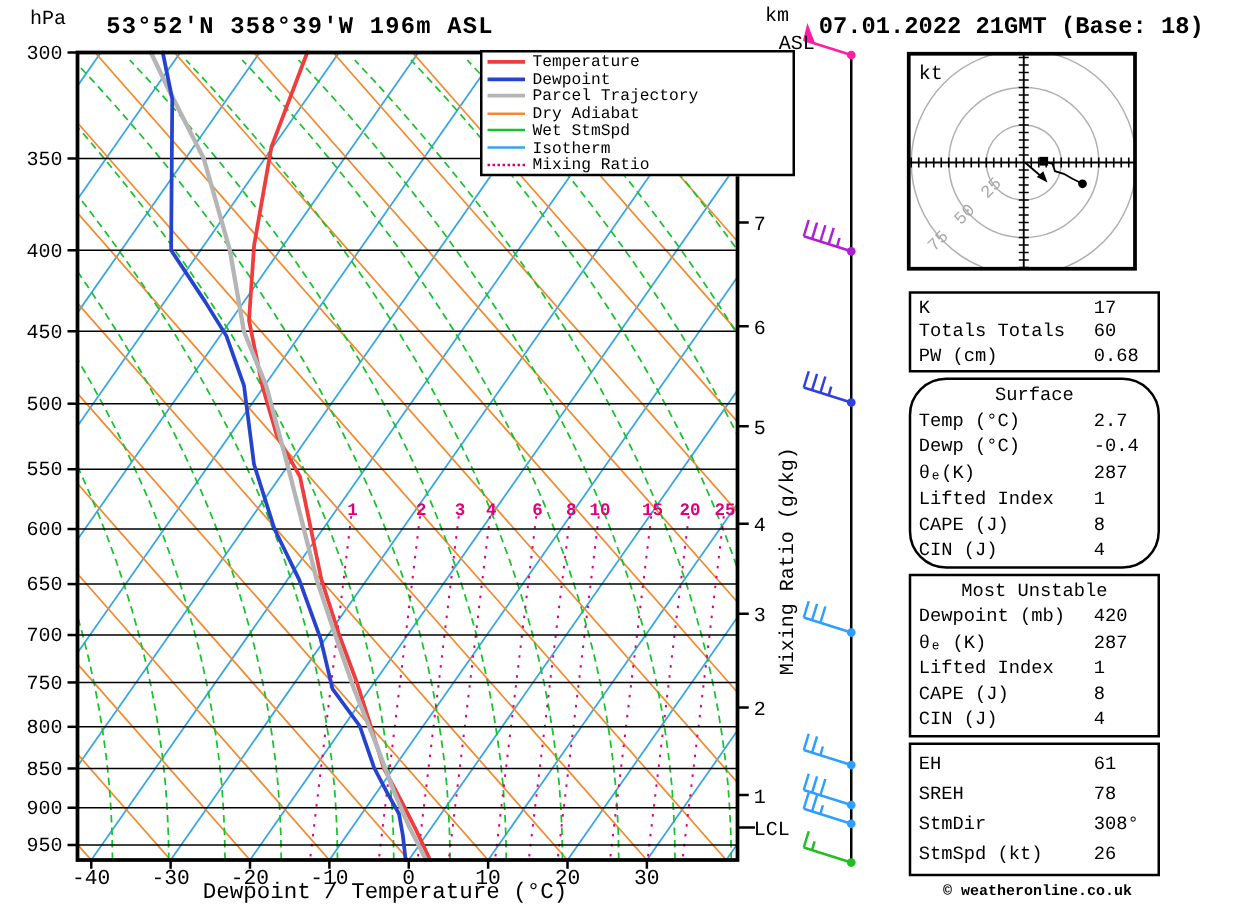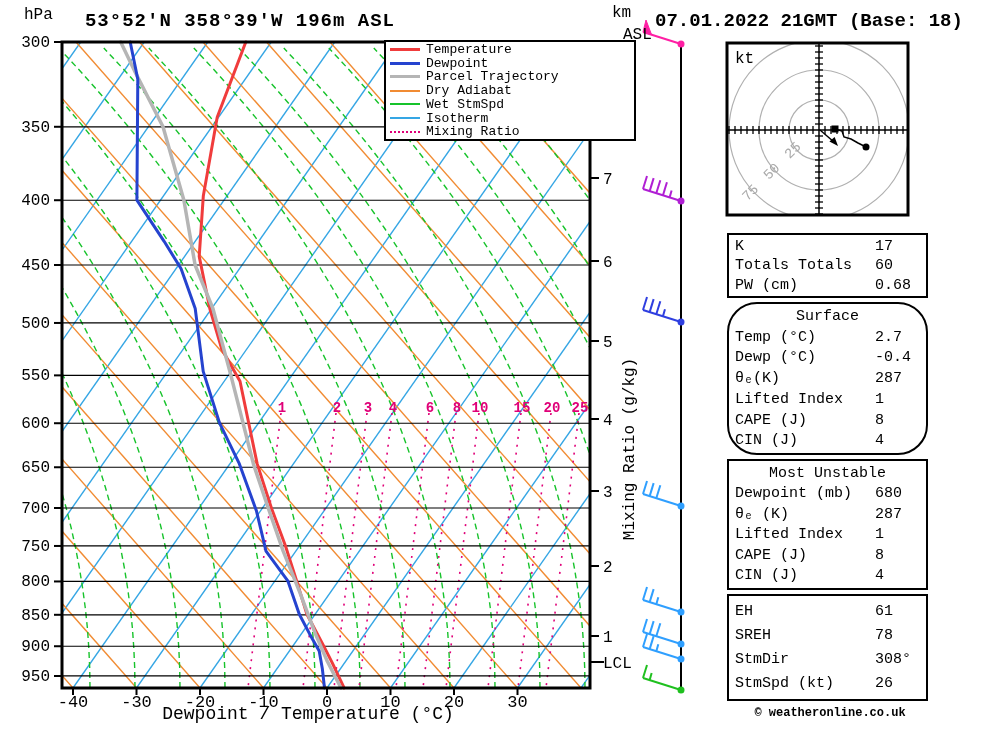--- a/index.html
+++ b/index.html
@@ -421,21 +421,21 @@
         </div>
         <div class="trow">
           <span class="tlabel">CIN (J)</span>
           <span class="tval">4</span>
         </div>
       </div>
       <div class="tbox" style="top: 459px; height: 131px;">
         <div class="ttitle">Most Unstable</div>
         <div class="trow">
           <span class="tlabel">Dewpoint (mb)</span>
-          <span class="tval">680</span>
+          <span class="tval">420</span>
         </div>
         <div class="trow">
           <span class="tlabel">θₑ (K)</span>
           <span class="tval">287</span>
         </div>
         <div class="trow">
           <span class="tlabel">Lifted Index</span>
           <span class="tval">1</span>
         </div>
         <div class="trow">

